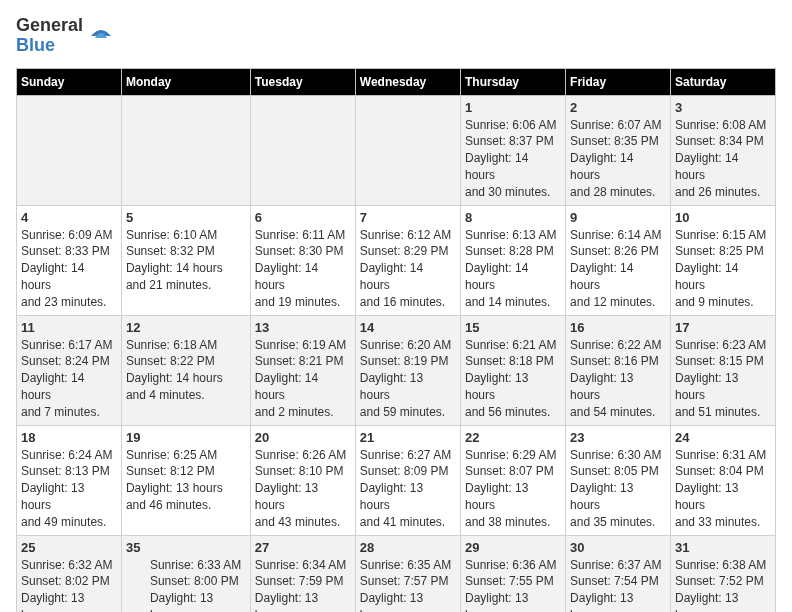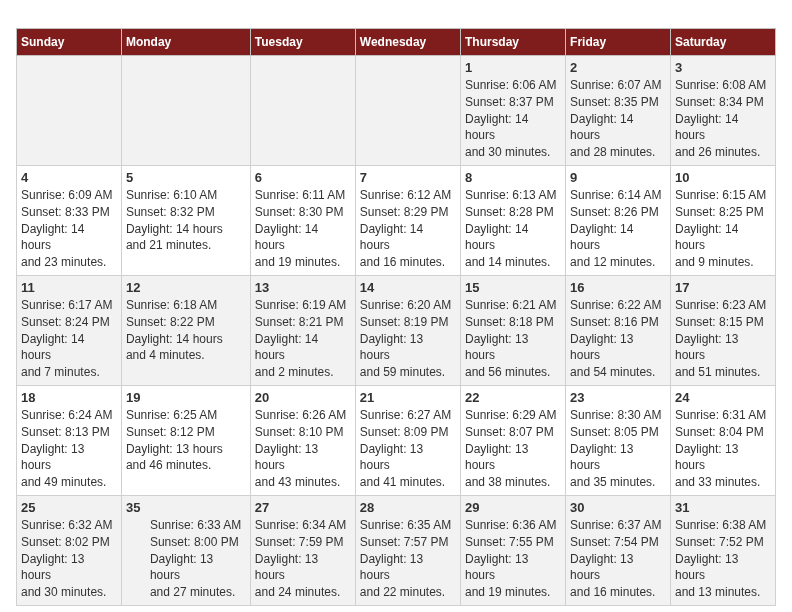--- a/index.html
+++ b/index.html
@@ -51,21 +51,21 @@
     .subtitle {
       font-size: 16px;
       color: #555;
     }
     table {
       width: 100%;
       border-collapse: collapse;
       font-size: 10.5px;
     }
     thead tr {
-      background-color: #7f1d1d;
+      background-color: #000000;
       color: #fff;
     }
     thead th {
       padding: 6px 4px;
       text-align: left;
       font-weight: bold;
       font-size: 12px;
       border: 1px solid #c0c0c0;
     }
     tbody tr {
@@ -100,20 +100,30 @@
       min-height: 80px;
     }
     tbody tr:nth-child(odd) .empty-cell {
       background: #f2f2f2;
     }
   </style>
 </head>
 <body>
 
 <div class="header">
+  <div class="logo">
+    <div class="logo-text">
+      <span class="logo-general">General</span>
+      <span class="logo-blue">Blue</span>
+    </div>
+    <svg class="logo-icon" viewBox="0 0 28 28">
+      <path d="M4 14 Q14 2 24 14" fill="#3a7bbf"></path>
+      <path d="M8 16 Q14 6 20 16" fill="#5a9fd4"></path>
+    </svg>
+  </div>
 </div>
 
 <table>
   <thead>
     <tr>
       <th>Sunday</th>
       <th>Monday</th>
       <th>Tuesday</th>
       <th>Wednesday</th>
       <th>Thursday</th>
@@ -282,21 +292,21 @@
         </td>
         <td>
           <span class="day-number">22</span>
           <div class="day-info" style="white-space: pre-line;">Sunrise: 6:29 AM
 Sunset: 8:07 PM
 Daylight: 13 hours
 and 38 minutes.</div>
         </td>
         <td>
           <span class="day-number">23</span>
-          <div class="day-info" style="white-space: pre-line;">Sunrise: 8:30 AM
+          <div class="day-info" style="white-space: pre-line;">Sunrise: 6:30 AM
 Sunset: 8:05 PM
 Daylight: 13 hours
 and 35 minutes.</div>
         </td>
         <td>
           <span class="day-number">24</span>
           <div class="day-info" style="white-space: pre-line;">Sunrise: 6:31 AM
 Sunset: 8:04 PM
 Daylight: 13 hours
 and 33 minutes.</div>

